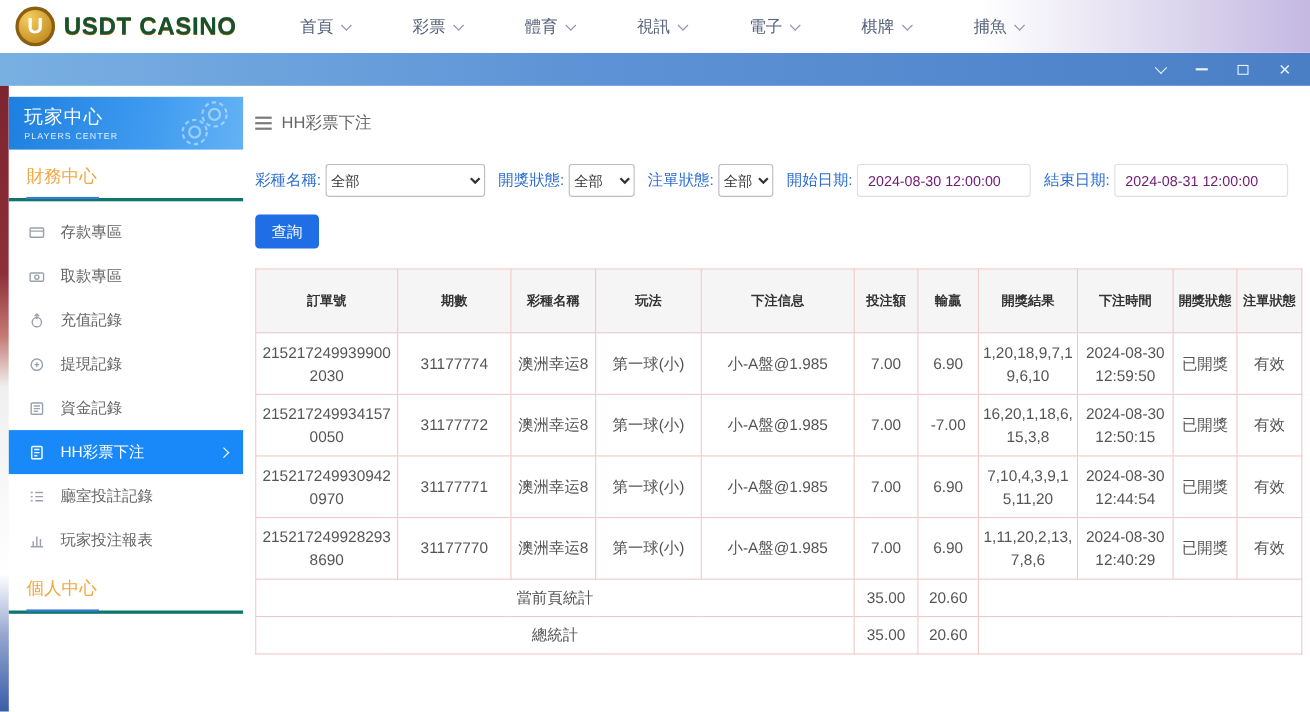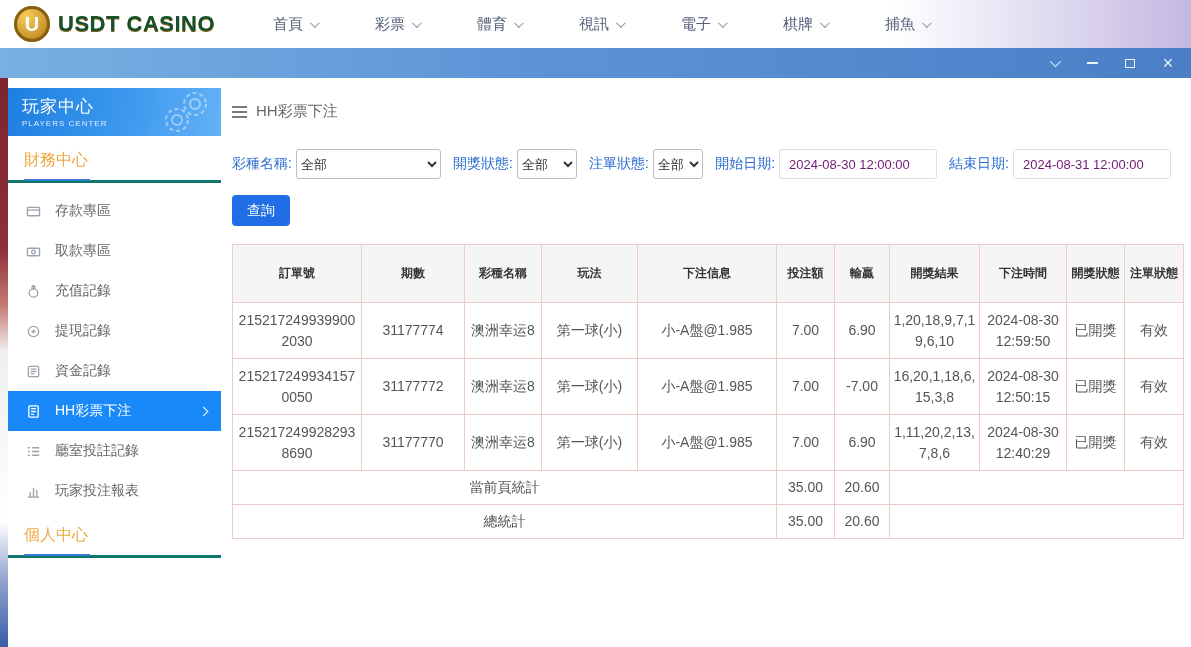--- a/index.html
+++ b/index.html
@@ -294,20 +294,33 @@
           <td>第一球(小)</td>
           <td>小-A盤@1.985</td>
           <td>7.00</td>
           <td>-7.00</td>
           <td>16,20,1,18,6,15,3,8</td>
           <td>2024-08-30 12:50:15</td>
           <td>已開獎</td>
           <td>有效</td>
         </tr>
         <tr>
+          <td>2152172499309420970</td>
+          <td>31177771</td>
+          <td>澳洲幸运8</td>
+          <td>第一球(小)</td>
+          <td>小-A盤@1.985</td>
+          <td>7.00</td>
+          <td>6.90</td>
+          <td>7,10,4,3,9,15,11,20</td>
+          <td>2024-08-30 12:44:54</td>
+          <td>已開獎</td>
+          <td>有效</td>
+        </tr>
+        <tr>
           <td>2152172499282938690</td>
           <td>31177770</td>
           <td>澳洲幸运8</td>
           <td>第一球(小)</td>
           <td>小-A盤@1.985</td>
           <td>7.00</td>
           <td>6.90</td>
           <td>1,11,20,2,13,7,8,6</td>
           <td>2024-08-30 12:40:29</td>
           <td>已開獎</td>

